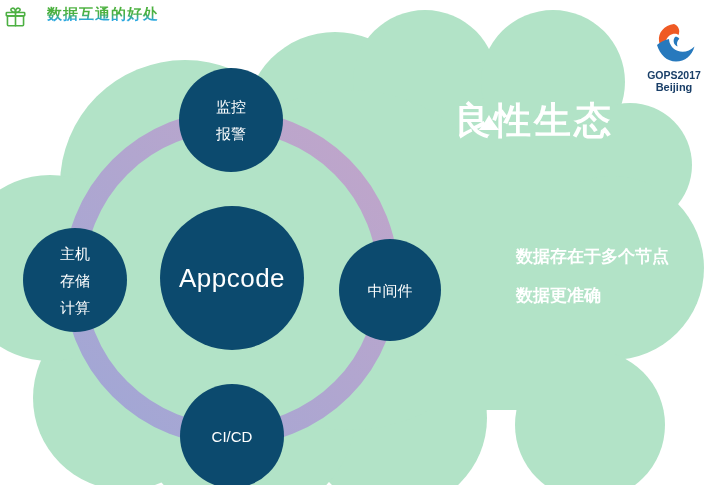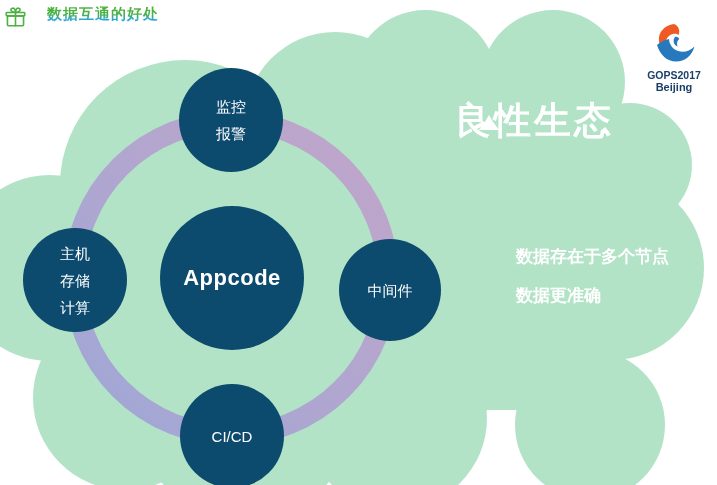--- a/index.html
+++ b/index.html
@@ -27,21 +27,21 @@
   .logo-line1{font-size:10.5px;font-weight:700;color:#1a3f68;margin-top:3px;line-height:12px;}
   .logo-line2{font-size:11px;font-weight:700;color:#1a3f68;line-height:12px;}
   
   .node{
     position:absolute;border-radius:50%;background:#0c4a6e;color:#ffffff;
     display:flex;flex-direction:column;align-items:center;justify-content:center;
     text-align:center;z-index:3;
   }
   .node-line{font-size:15px;line-height:27px;white-space:nowrap;}
   .node-center{left:160px;top:206px;width:144px;height:144px;}
-  .node-center .center-label{font-size:22px;font-weight:700;letter-spacing:0.5px;}
+  .node-center .center-label{font-size:26px;font-weight:400;letter-spacing:0.5px;}
   .node-top{left:179px;top:68px;width:104px;height:104px;}
   .node-left{left:23px;top:228px;width:104px;height:104px;}
   .node-right{left:339px;top:239px;width:102px;height:102px;}
   .node-bottom{left:180px;top:384px;width:104px;height:104px;}
   
   .eco-heading{
     position:absolute;left:426px;top:96px;z-index:4;color:#ffffff;
     font-size:37px;font-weight:700;letter-spacing:3px;white-space:nowrap;margin-left:28px;
   }
   .bullets{position:absolute;left:516px;top:246px;z-index:4;}

